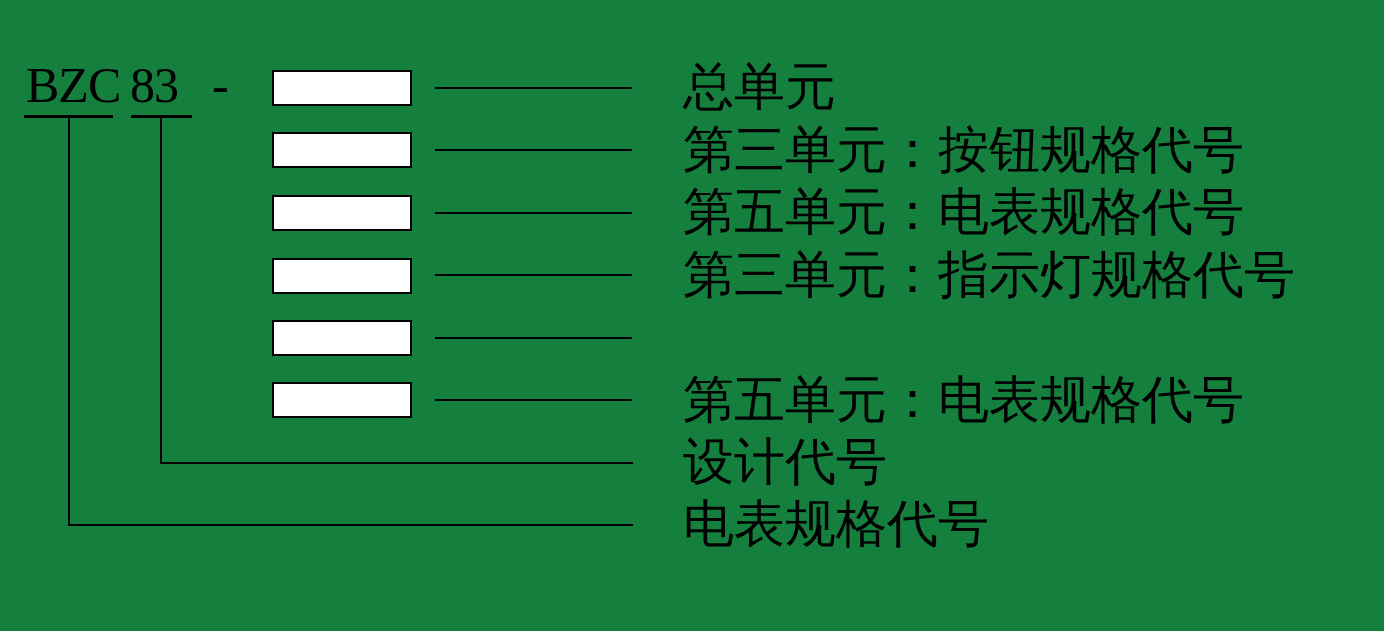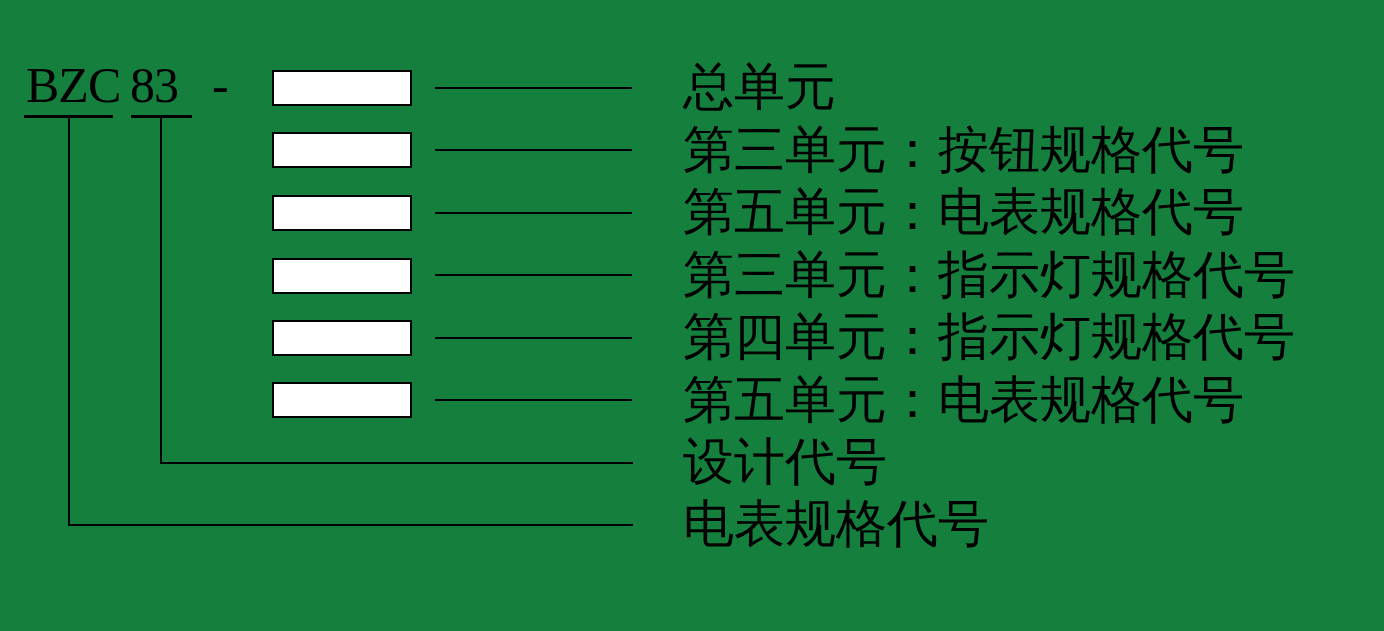--- a/index.html
+++ b/index.html
@@ -102,21 +102,20 @@
   <div class="code-box" style="top:195px"></div>
   <div class="leader" style="top:212px"></div>
   <div class="label" style="top:187px">第五单元：电表规格代号</div>
 
   <div class="code-box" style="top:258px"></div>
   <div class="leader" style="top:274px"></div>
   <div class="label" style="top:250px">第三单元：指示灯规格代号</div>
 
   <div class="code-box" style="top:320px"></div>
   <div class="leader" style="top:337px"></div>
-  <div class="label" style="top:312px">第四单元：指示灯规格代号</div>
 
   <div class="code-box" style="top:382px"></div>
   <div class="leader" style="top:399px"></div>
   <div class="label" style="top:375px">第五单元：电表规格代号</div>
 
   <div class="vline vl-num"></div>
   <div class="hline hl-num"></div>
   <div class="label" style="top:437px">设计代号</div>
 
   <div class="vline vl-bzc"></div>

